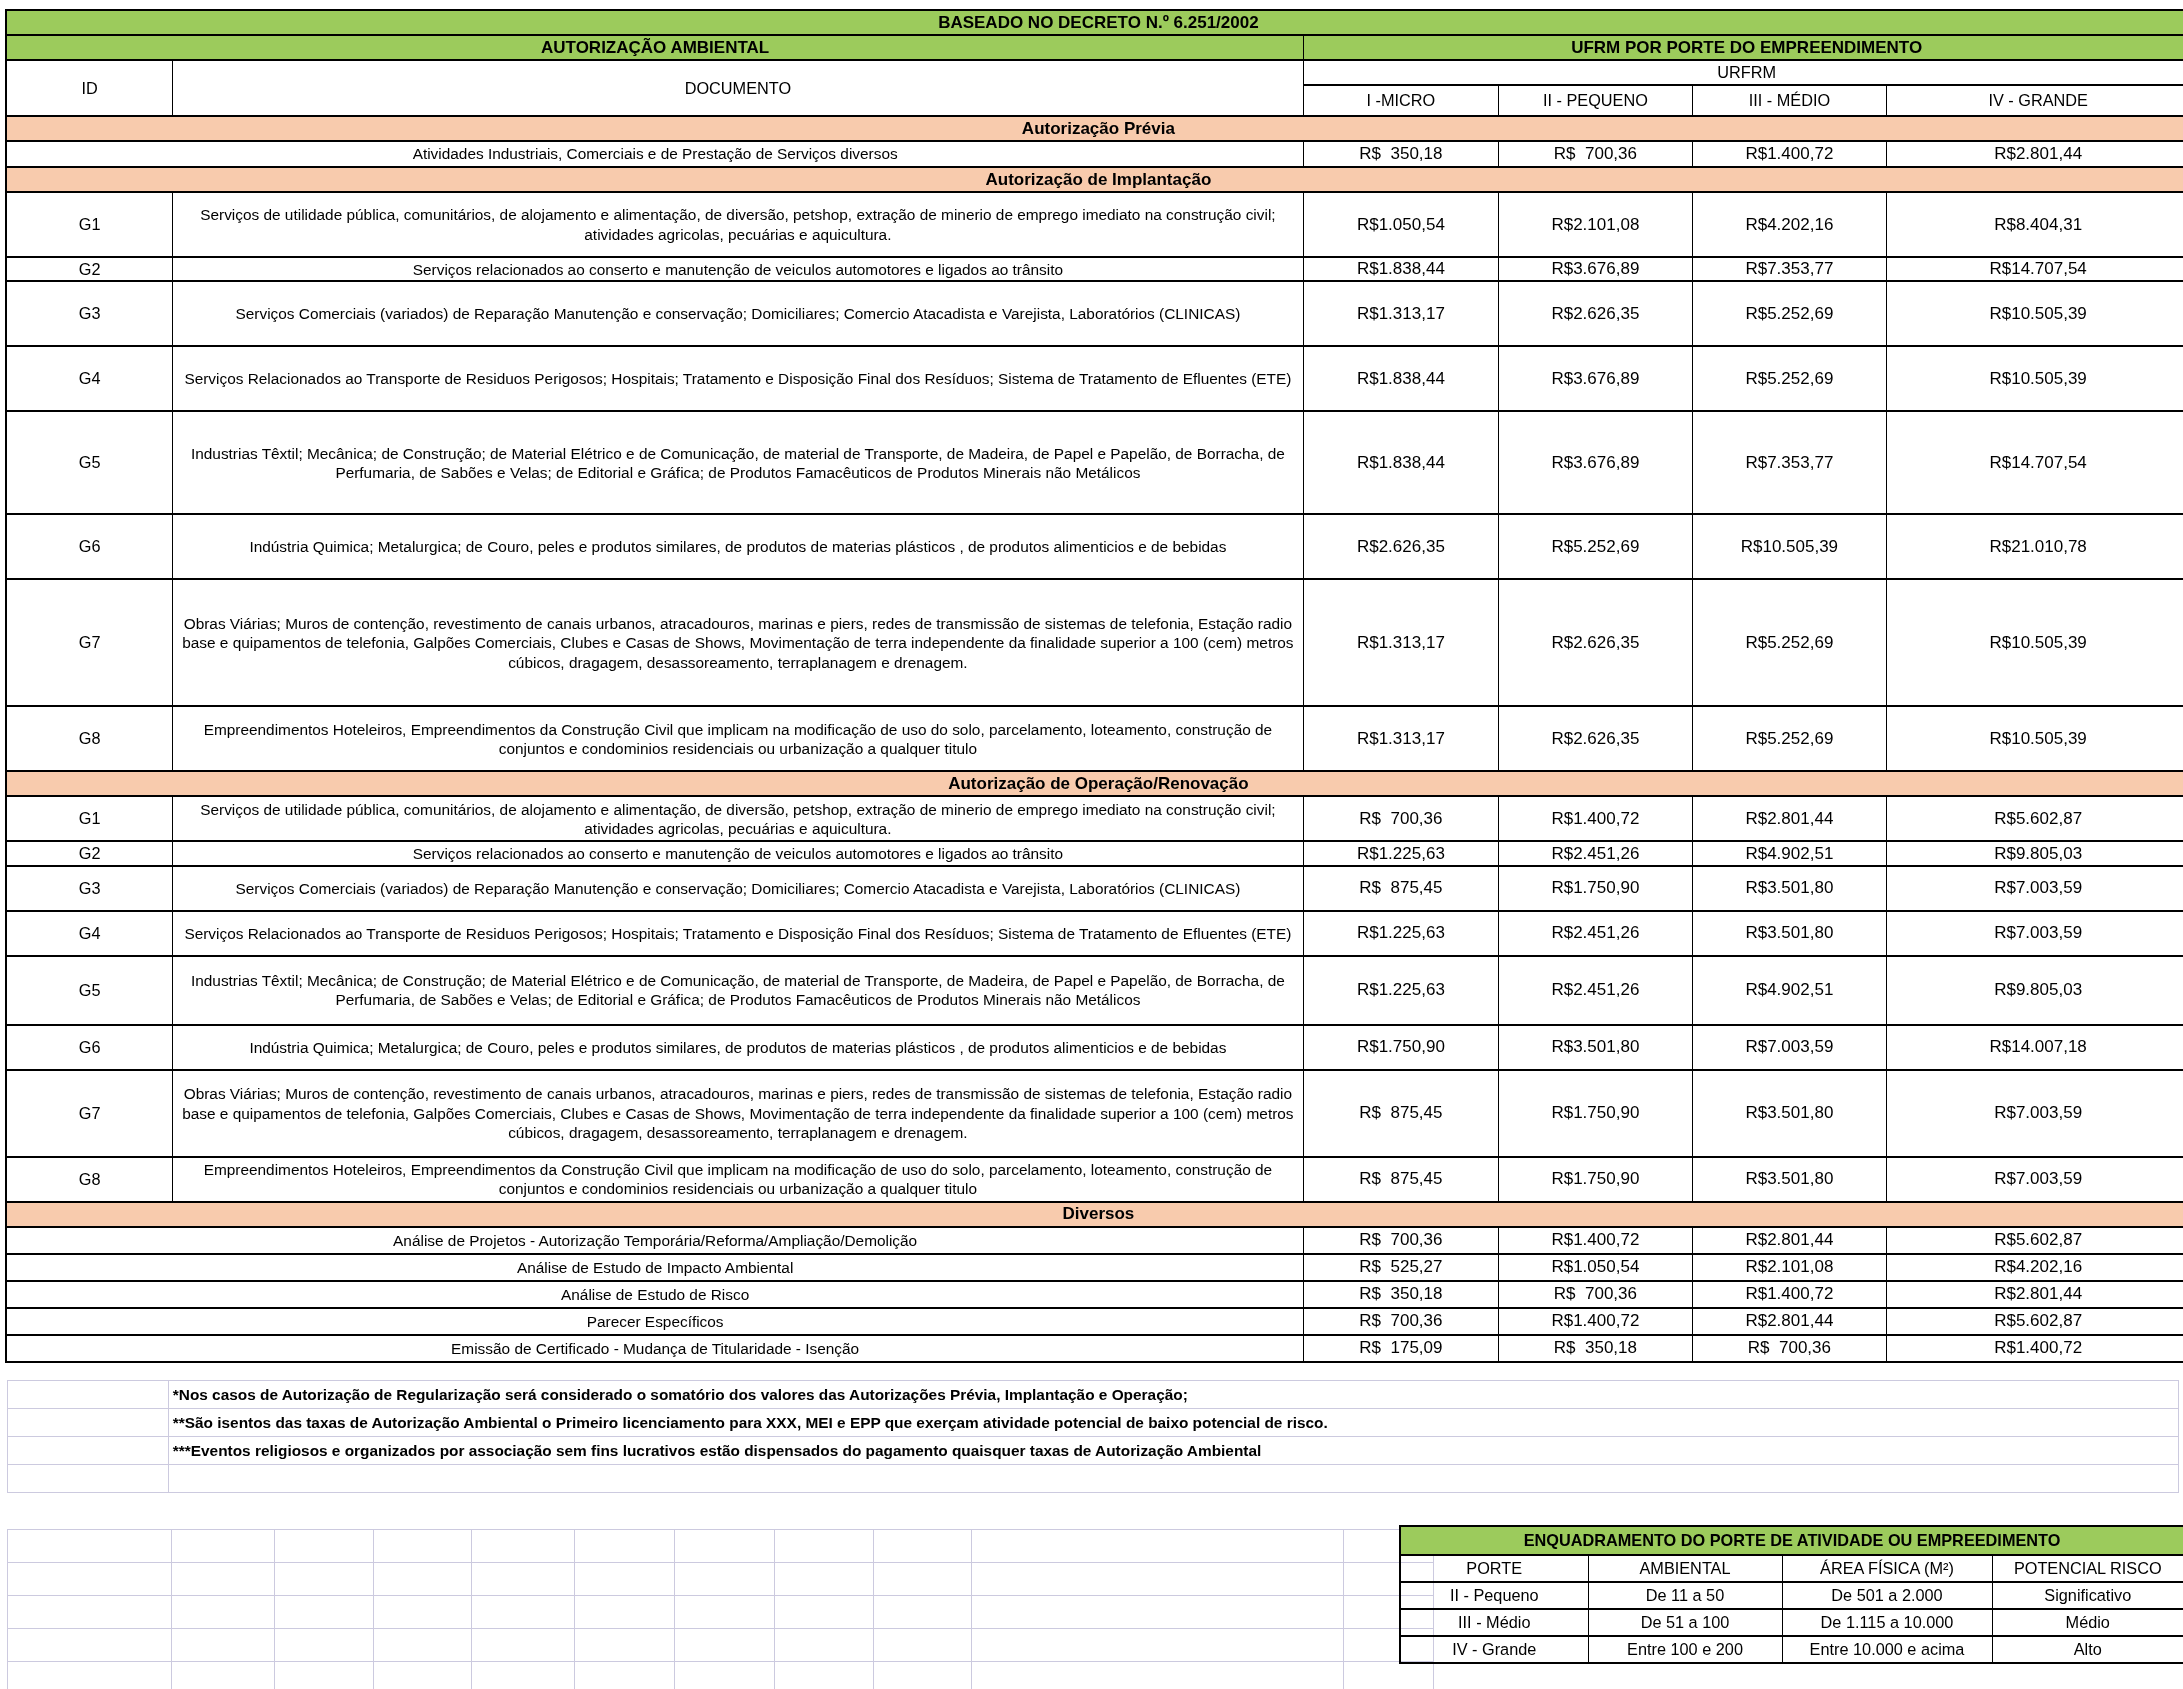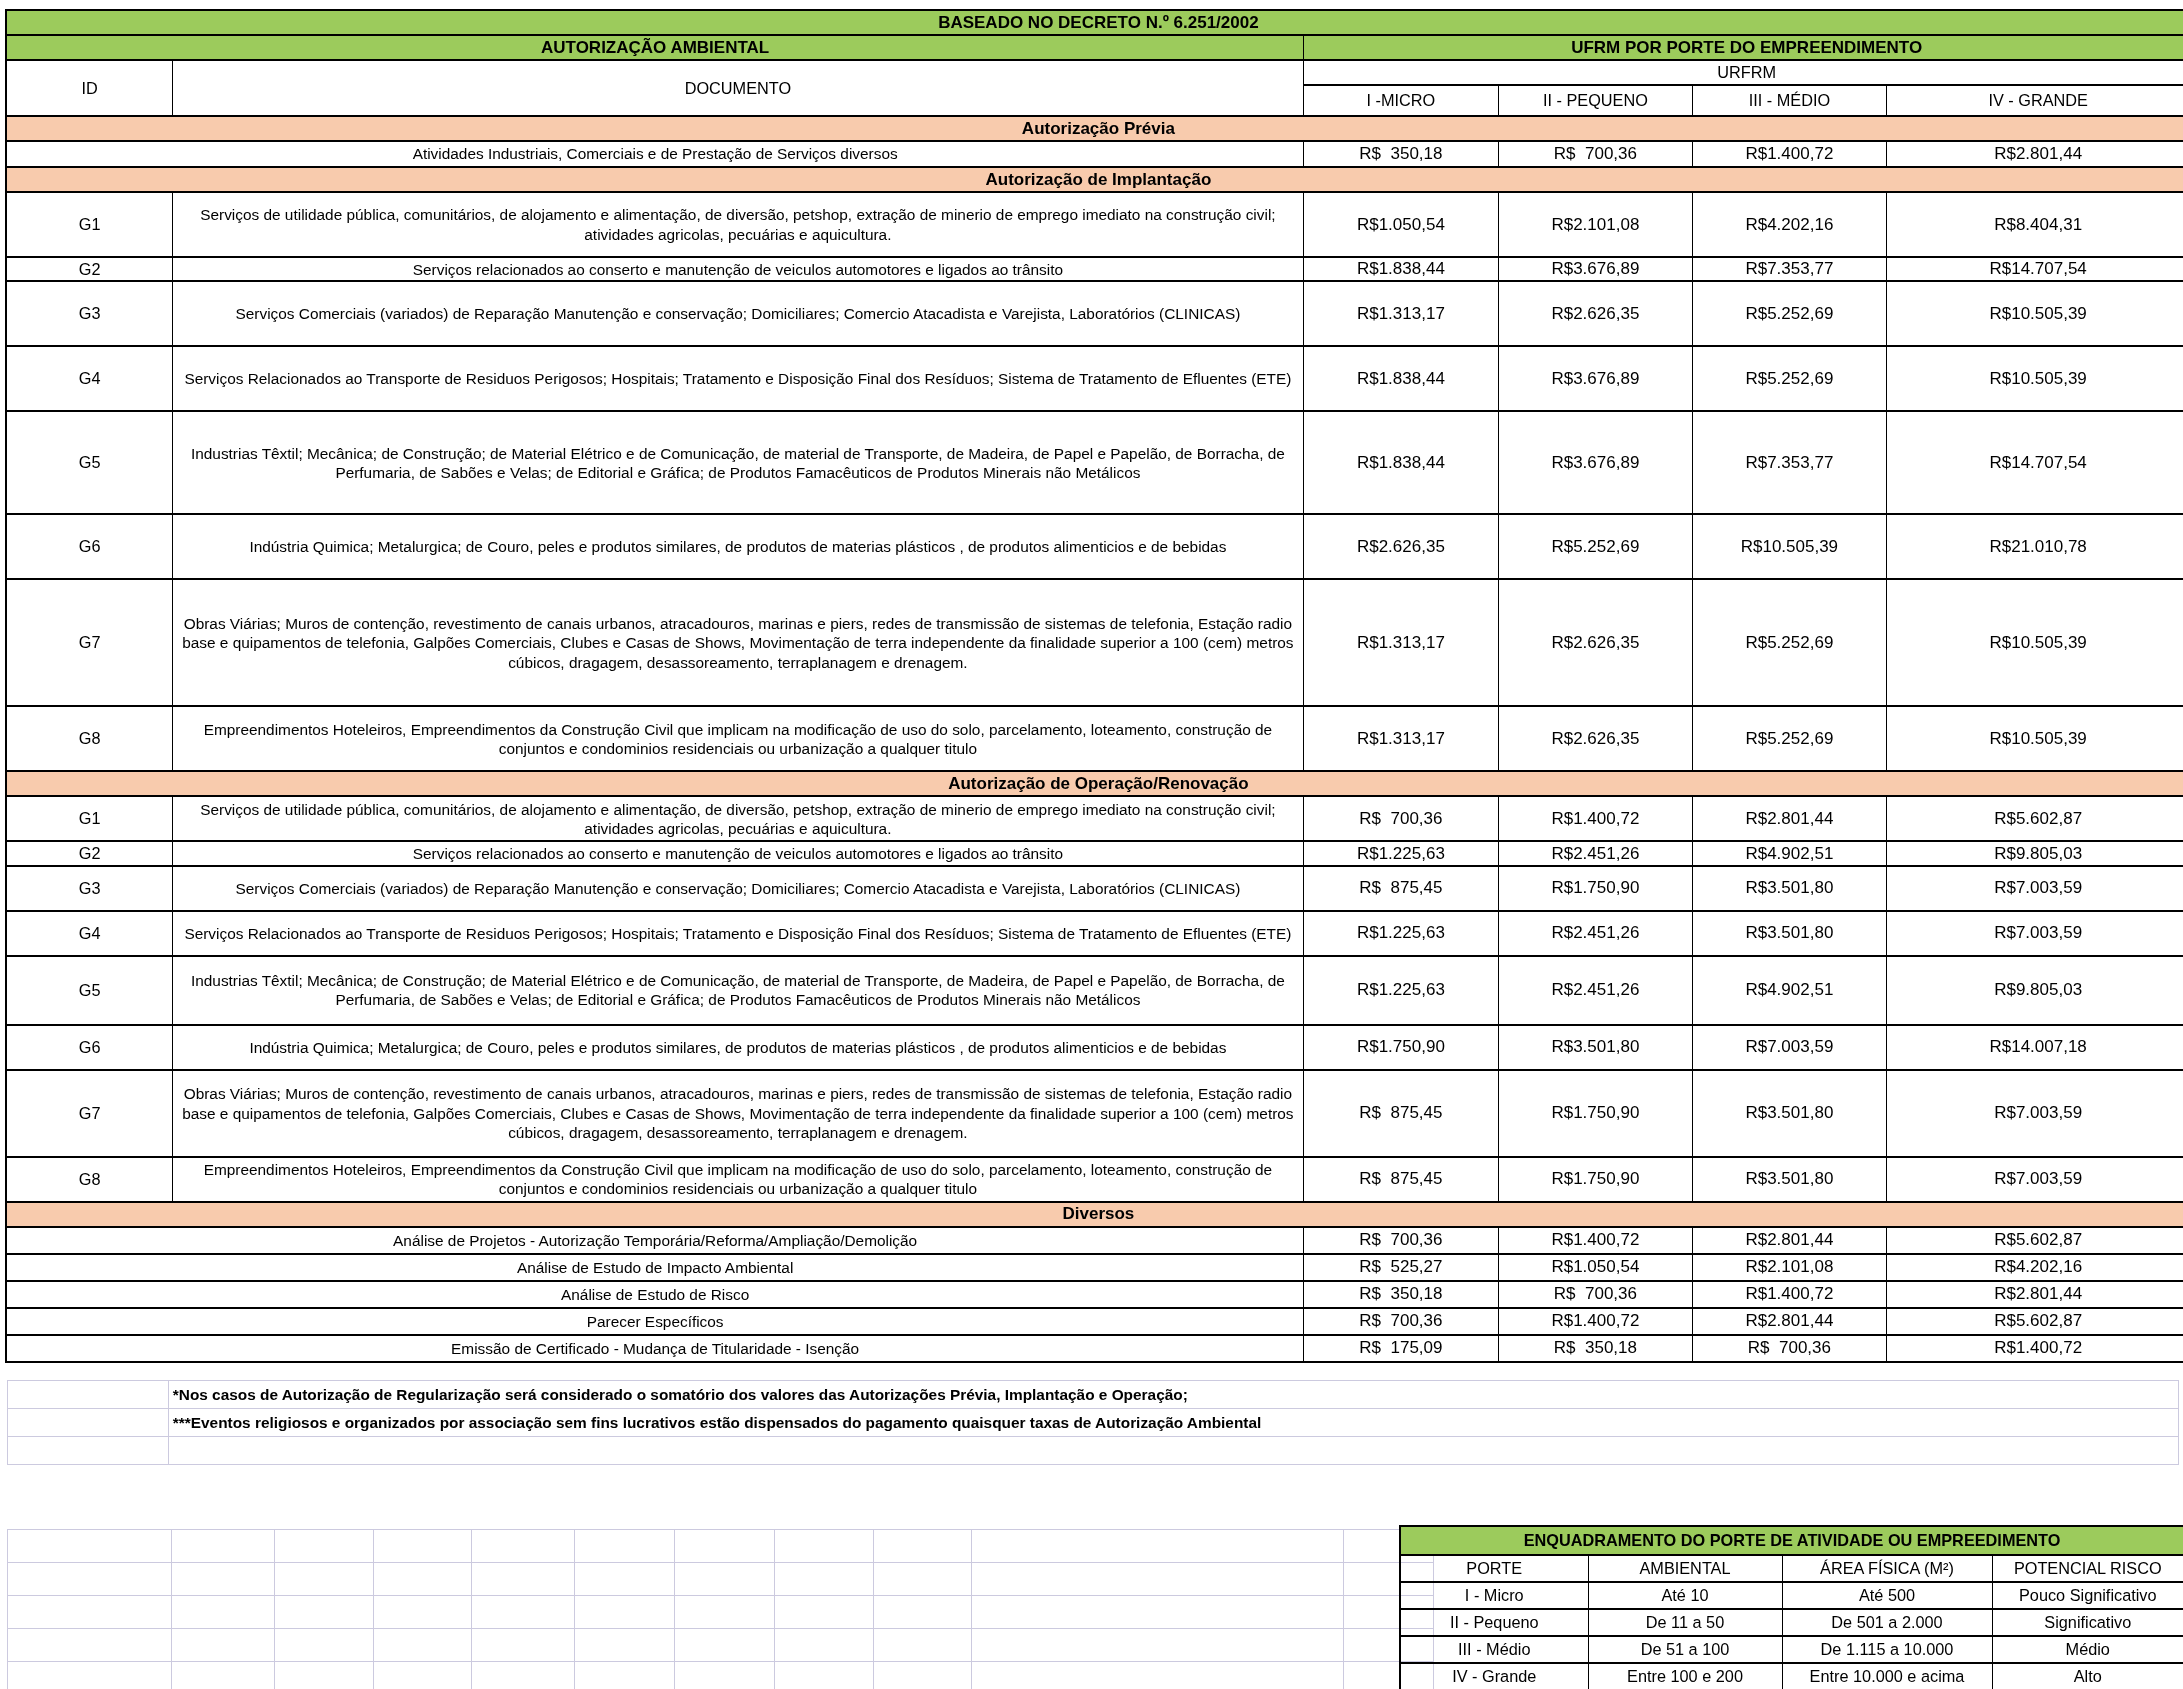--- a/index.html
+++ b/index.html
@@ -265,20 +265,24 @@
       <col style="width:161px">
       <col style="width:2010px">
     </colgroup>
   <tbody id="footnotes-tbody">
       <tr style="height: 28px;">
         <td></td>
         <td>*Nos casos de Autorização de Regularização será considerado o somatório dos valores das Autorizações Prévia, Implantação e Operação;</td>
       </tr>
       <tr style="height: 28px;">
         <td></td>
+        <td>**São isentos das taxas de Autorização Ambiental o Primeiro licenciamento para XXX, MEI e EPP que exerçam atividade potencial de baixo potencial de risco.</td>
+      </tr>
+      <tr style="height: 28px;">
+        <td></td>
         <td>***Eventos religiosos e organizados por associação sem fins lucrativos estão dispensados do pagamento quaisquer taxas de Autorização Ambiental</td>
       </tr>
       <tr style="height: 28px;">
         <td></td>
         <td></td>
       </tr>
     </tbody>
 </table>
 
 <table class="bottom-grid">
@@ -361,26 +365,20 @@
   <tbody id="enq-tbody">
     <tr style="height:29px">
       <td colspan="4" class="green">ENQUADRAMENTO DO PORTE DE ATIVIDADE OU EMPREEDIMENTO</td>
     </tr>
     <tr id="enq-header-row" style="height:27px">
         <td>PORTE</td>
         <td>AMBIENTAL</td>
         <td>ÁREA FÍSICA (M²)</td>
         <td>POTENCIAL RISCO</td>
       </tr>
-  <tr style="height: 27px;">
-        <td>I - Micro</td>
-        <td>Até 10</td>
-        <td>Até 500</td>
-        <td>Pouco Significativo</td>
-      </tr>
       <tr style="height: 27px;">
         <td>II - Pequeno</td>
         <td>De 11 a 50</td>
         <td>De 501 a 2.000</td>
         <td>Significativo</td>
       </tr>
       <tr style="height: 27px;">
         <td>III - Médio</td>
         <td>De 51 a 100</td>
         <td>De 1.115 a 10.000</td>

